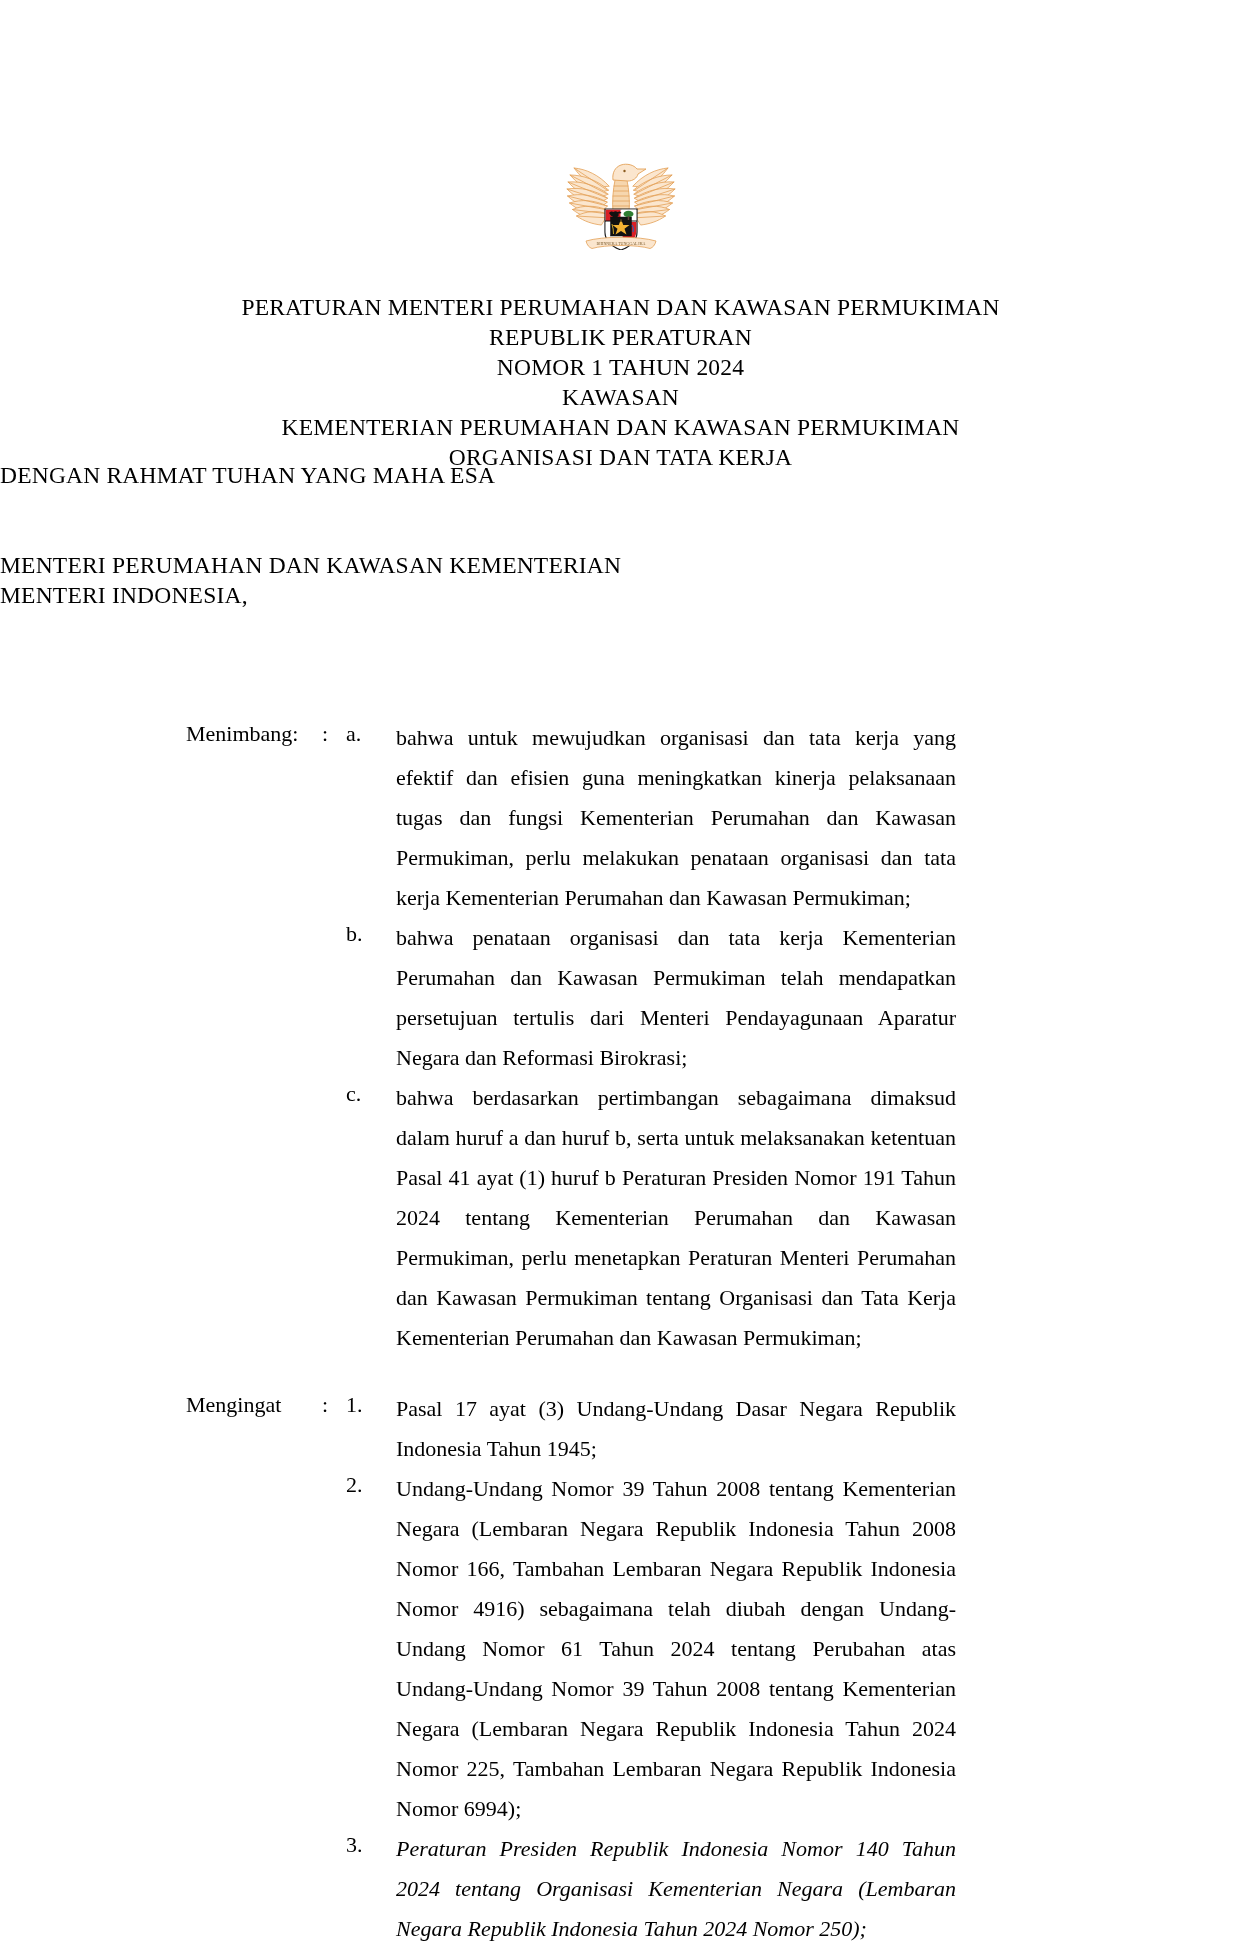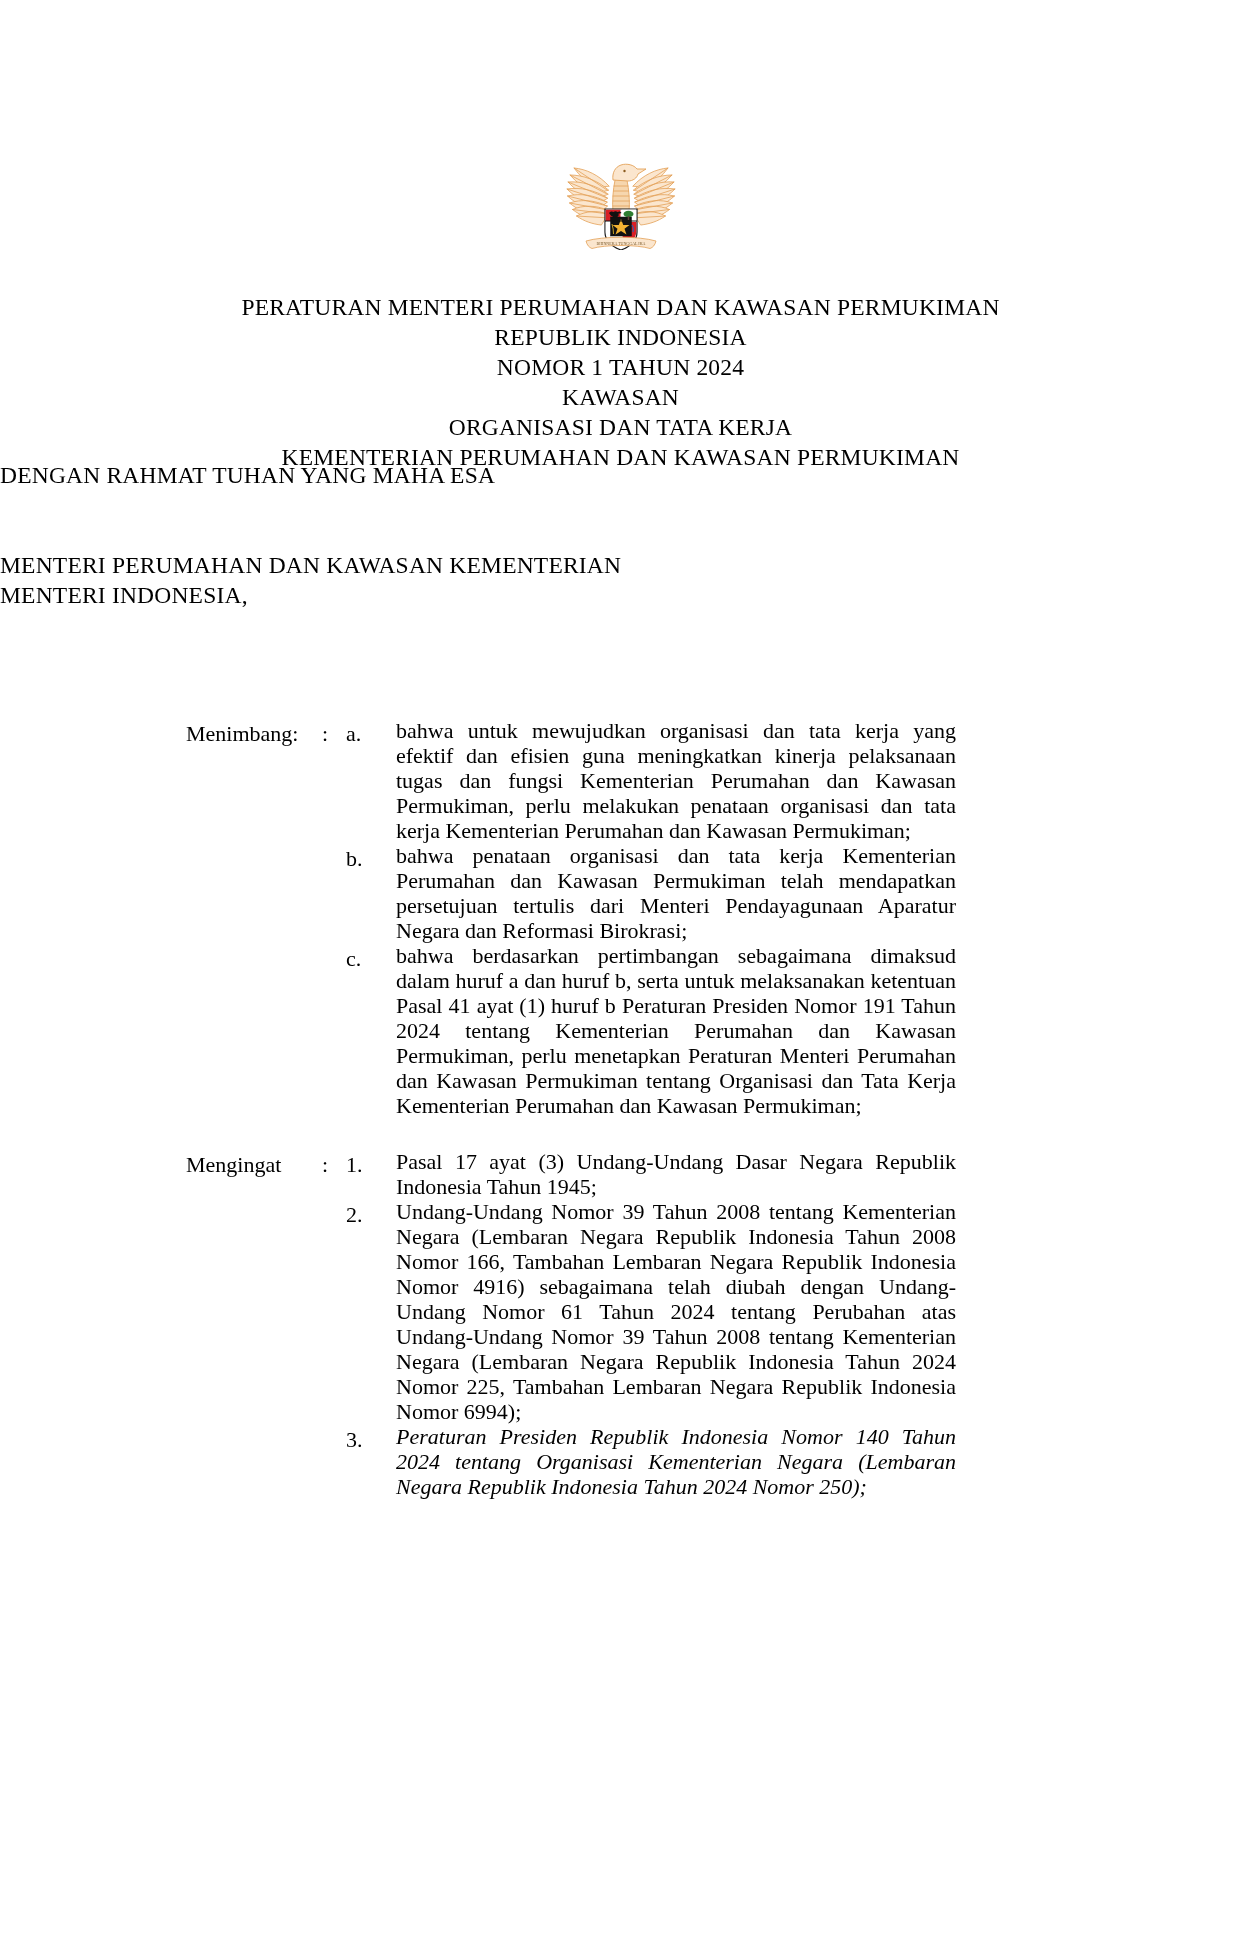--- a/index.html
+++ b/index.html
@@ -109,21 +109,21 @@
     width: 50px;
     flex: 0 0 50px;
     font-size: 22px;
     line-height: 31px;
   }
   .body-text {
     flex: 1 1 auto;
     width: 560px;
     max-width: 560px;
     font-size: 22px;
-    line-height: 25px;
+    line-height: 40px;
     text-align: justify;
     text-justify: inter-word;
     hyphens: none;
   }
   .body-text.lastline-left { text-align-last: left; font-style: italic; }
 </style>
 </head>
 <body>
 
 <div class="page">
@@ -193,25 +193,25 @@
 
       <g>
         <path d="M58 206 C 92 196, 164 196, 198 206 C 196 214, 192 219, 186 221 C 160 213, 96 213, 70 221 C 64 219, 60 214, 58 206 Z" fill="#FBE6CE" stroke="#E3A158" stroke-width="1.6"></path>
         <text x="128" y="213" font-size="8" text-anchor="middle" fill="#7a5a2c" font-family="Liberation Serif, serif">BHINNEKA TUNGGAL IKA</text>
       </g>
     </svg>
   </div>
 
   <div class="title-block">
     <div class="title-line">PERATURAN MENTERI PERUMAHAN DAN KAWASAN PERMUKIMAN</div>
-    <div class="title-line">REPUBLIK INDONESIA</div>
+    <div class="title-line">REPUBLIK PERATURAN</div>
     <div class="title-line">NOMOR 1 TAHUN 2024</div>
     <div class="title-line">KAWASAN</div>
+    <div class="title-line">KEMENTERIAN PERUMAHAN DAN KAWASAN PERMUKIMAN</div>
     <div class="title-line">ORGANISASI DAN TATA KERJA</div>
-    <div class="title-line">KEMENTERIAN PERUMAHAN DAN KAWASAN PERMUKIMAN</div>
   </div>
 
   <div class="sacral-block">
     <div class="sacral-line">DENGAN RAHMAT TUHAN YANG MAHA ESA</div>
     <div class="gap-line"></div>
     <div class="gap-line"></div>
     <div class="sacral-line">MENTERI PERUMAHAN DAN KAWASAN KEMENTERIAN</div>
     <div class="sacral-line">MENTERI INDONESIA,</div>
   </div>
 

